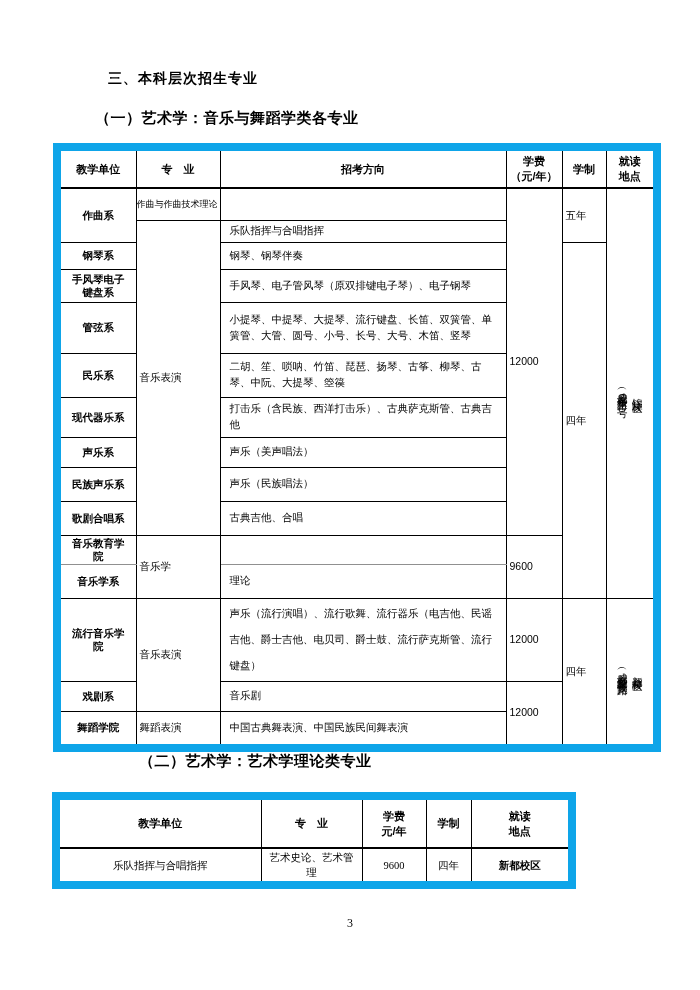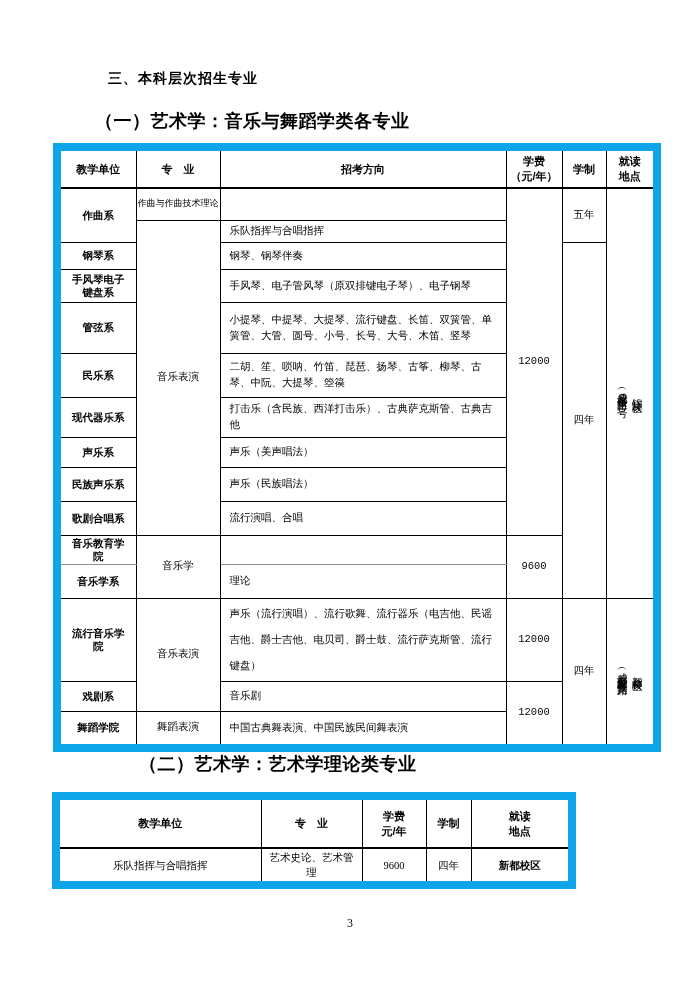--- a/index.html
+++ b/index.html
@@ -7,21 +7,21 @@
     width:700px;height:990px;position:relative;background:#ffffff;color:#000;
     font-family:"Liberation Serif",serif;
   }
   .title{
     position:absolute;left:108px;top:70px;
     font-family:"Liberation Sans",sans-serif;font-weight:bold;font-size:14px;
     letter-spacing:1px;
   }
   .sub{
     position:absolute;
-    font-family:Liberation Mono, monospace;font-weight:bold;font-size:18px;
+    font-family:Liberation Mono, monospace;font-weight:bold;font-size:15px;
     letter-spacing:.5px;
   }
   .sub1{left:95px;top:109px;}
   .sub2{left:95px;top:752px;margin-left:44px;}
 
   table{
     position:absolute;border-collapse:collapse;table-layout:fixed;background:#fff;
     border:8px solid #0ea5e9;
   }
   th,td{
@@ -32,21 +32,21 @@
     font-family:"Liberation Sans",sans-serif;font-weight:bold;font-size:11px;
     text-align:center;border-bottom:2px solid #000;line-height:15px;
   }
   .t1{left:53px;top:143px;width:600px;}
   .t2{left:52px;top:792px;width:516px;}
 
   td.unit{
     font-family:"Liberation Sans",sans-serif;font-weight:bold;
     text-align:center;font-size:10.5px;line-height:13px;padding:1px 10px;
   }
-  td.major,td.tuition,td.duration{text-align:center;font-family:Liberation Mono, monospace;}
+  td.major,td.tuition,td.duration{font-family:Liberation Sans, sans-serif;}
   td.major.tight{font-size:9px;white-space:nowrap;padding:1px 0;}
   td.direction{
     text-align:left;font-family:"Liberation Serif",serif;padding:2px 9px;line-height:16px;
   }
   td.lh-wide{line-height:26px;}
   td.gray-b{border-bottom-color:#909090;}
 
   td.campus{padding:0;}
   .vtext{
     display:flex;flex-direction:row;align-items:center;justify-content:center;gap:2px;
@@ -136,21 +136,21 @@
     <tr style="height:30px">
       <td class="unit">声乐系</td>
       <td class="direction">声乐（美声唱法）</td>
     </tr>
     <tr style="height:34px">
       <td class="unit">民族声乐系</td>
       <td class="direction">声乐（民族唱法）</td>
     </tr>
     <tr style="height:34px">
       <td class="unit">歌剧合唱系</td>
-      <td class="direction">流行演唱、合唱</td>
+      <td class="direction">古典吉他、合唱</td>
     </tr>
     <tr style="height:27px">
       <td class="unit gray-b">音乐教育学院</td>
       <td class="major" rowspan="2">音乐学</td>
       <td class="direction gray-b"></td>
       <td class="tuition" rowspan="2">9600</td>
     </tr>
     <tr style="height:34px">
       <td class="unit">音乐学系</td>
       <td class="direction">理论</td>

